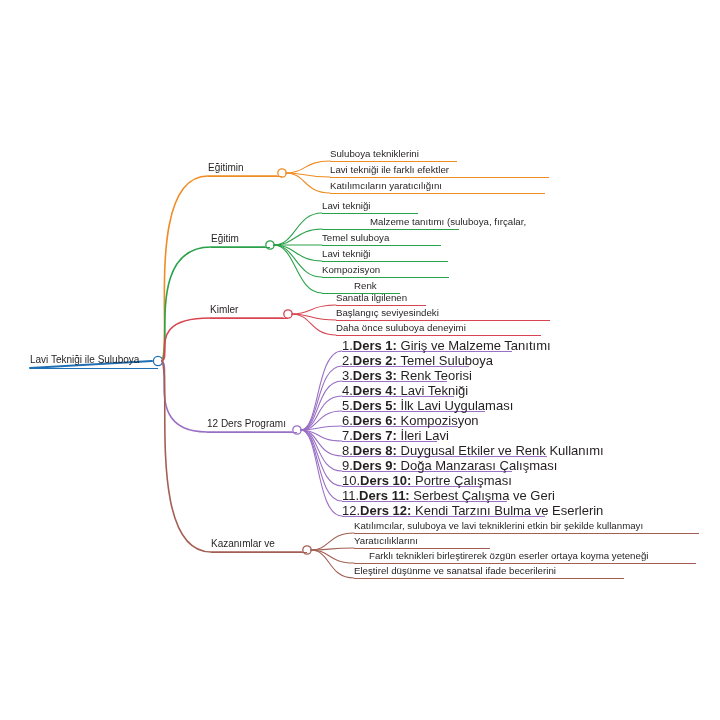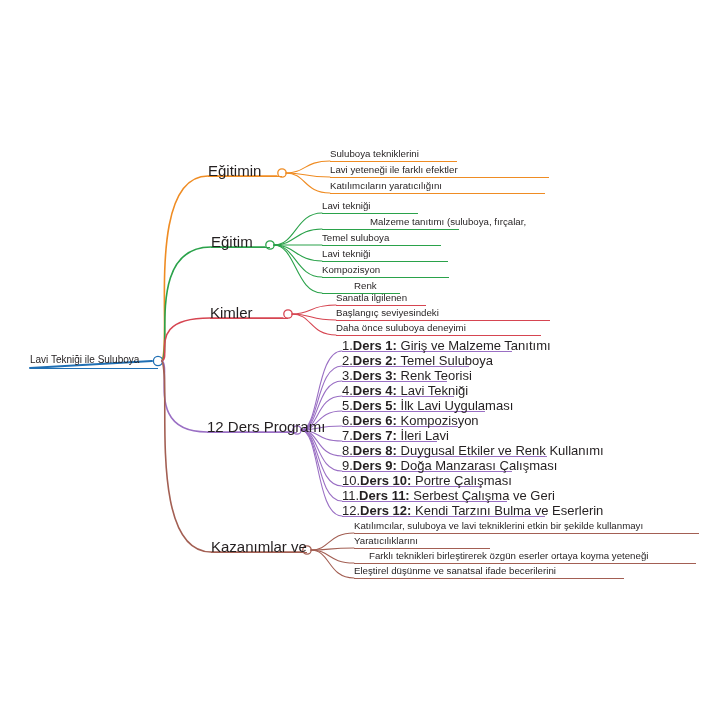--- a/index.html
+++ b/index.html
@@ -5,21 +5,21 @@
   html,body{margin:0;padding:0;background:#ffffff;}
   body{width:720px;height:720px;overflow:hidden;
        font-family:"Liberation Sans","DejaVu Sans",sans-serif;}
   #canvas{position:relative;width:720px;height:720px;background:#ffffff;}
   svg#edges{position:absolute;left:0;top:0;width:720px;height:720px;}
   .node{position:absolute;white-space:nowrap;color:#231f20;line-height:1;}
   .node span{display:inline-block;}
   
   .root{font-size:10px;padding-bottom:2px;}
   
-  .branch{font-size:15px;padding-bottom:2px;}
+  .branch{font-size:10px;padding-bottom:2px;}
   
   .leaf{font-size:9.7px;padding-bottom:2px;}
   .leaf.num{font-size:13px;}
   .leaf b{font-weight:bold;}
   .ul{position:absolute;height:1px;}
 </style>
 </head>
 <body>
 
 <div id="canvas">
@@ -66,21 +66,21 @@
       <path d="M 311 550 C 330.35 550, 328 578, 354 578" fill="none" stroke="#a35f53" stroke-width="1.1" stroke-linecap="round"></path>
     </svg>
   <div id="nodes">
       <div class="node root" style="left: 30px; top: 355px;"><span>Lavi Tekniği ile Suluboya</span></div>
       <div class="ul" style="left: 30px; top: 368px; width: 128px; background: rgb(31, 111, 180);"></div>
       <div class="ul" style="left: 208px; top: 176px; width: 74px; background: rgb(239, 140, 35);"></div>
       <div class="node branch" style="left: 208px; top: 163px;"><span>Eğitimin</span></div>
       <div class="ul" style="left: 330px; top: 161px; width: 127px; background: rgb(239, 140, 35);"></div>
       <div class="node leaf" style="left: 330px; top: 149px;"><span>Suluboya tekniklerini</span></div>
       <div class="ul" style="left: 330px; top: 177px; width: 219px; background: rgb(239, 140, 35);"></div>
-      <div class="node leaf" style="left: 330px; top: 165px;"><span>Lavi yeteneği ile farklı efektler</span></div>
+      <div class="node leaf" style="left: 330px; top: 165px;"><span>Lavi tekniği ile farklı efektler</span></div>
       <div class="ul" style="left: 330px; top: 193px; width: 215px; background: rgb(239, 140, 35);"></div>
       <div class="node leaf" style="left: 330px; top: 181px;"><span>Katılımcıların yaratıcılığını</span></div>
       <div class="ul" style="left: 211px; top: 247px; width: 59px; background: rgb(42, 162, 74);"></div>
       <div class="node branch" style="left: 211px; top: 234px;"><span>Eğitim</span></div>
       <div class="ul" style="left: 322px; top: 213px; width: 96px; background: rgb(42, 162, 74);"></div>
       <div class="node leaf" style="left: 322px; top: 201px;"><span>Lavi tekniği</span></div>
       <div class="ul" style="left: 322px; top: 229px; width: 137px; background: rgb(42, 162, 74);"></div>
       <div class="node leaf" style="left: 322px; top: 217px; margin-left: 48px;"><span>Malzeme tanıtımı (suluboya, fırçalar,</span></div>
       <div class="ul" style="left: 322px; top: 245px; width: 119px; background: rgb(42, 162, 74);"></div>
       <div class="node leaf" style="left: 322px; top: 233px;"><span>Temel suluboya</span></div>

